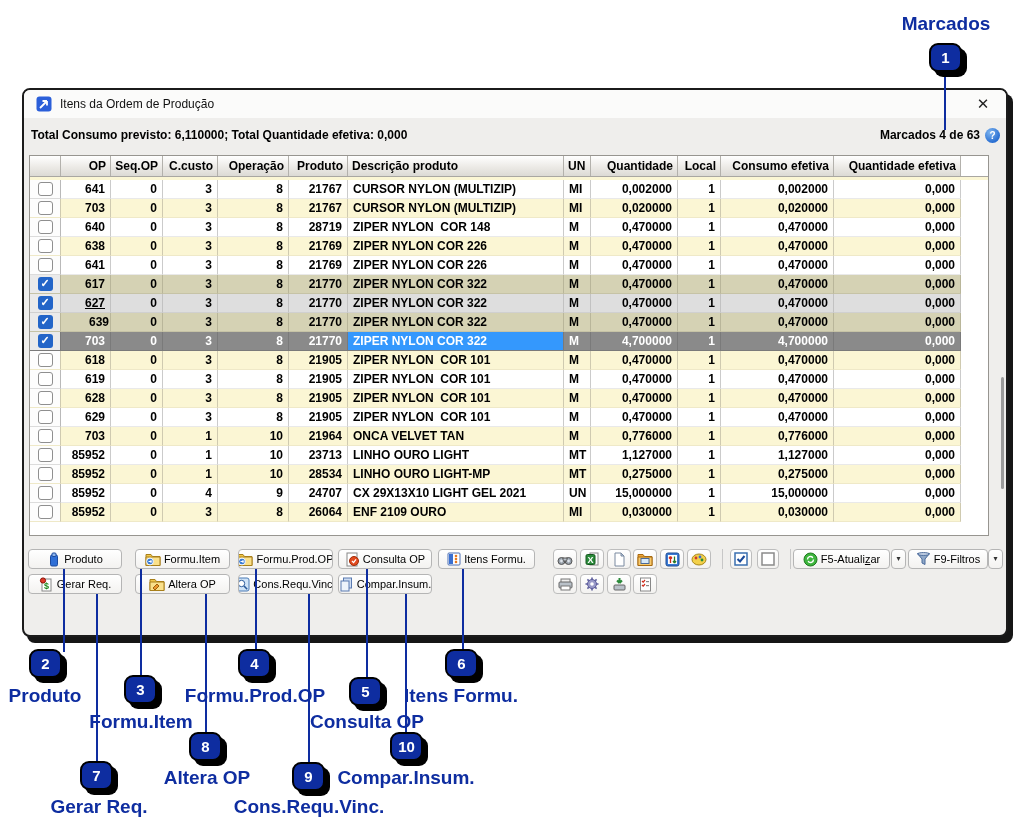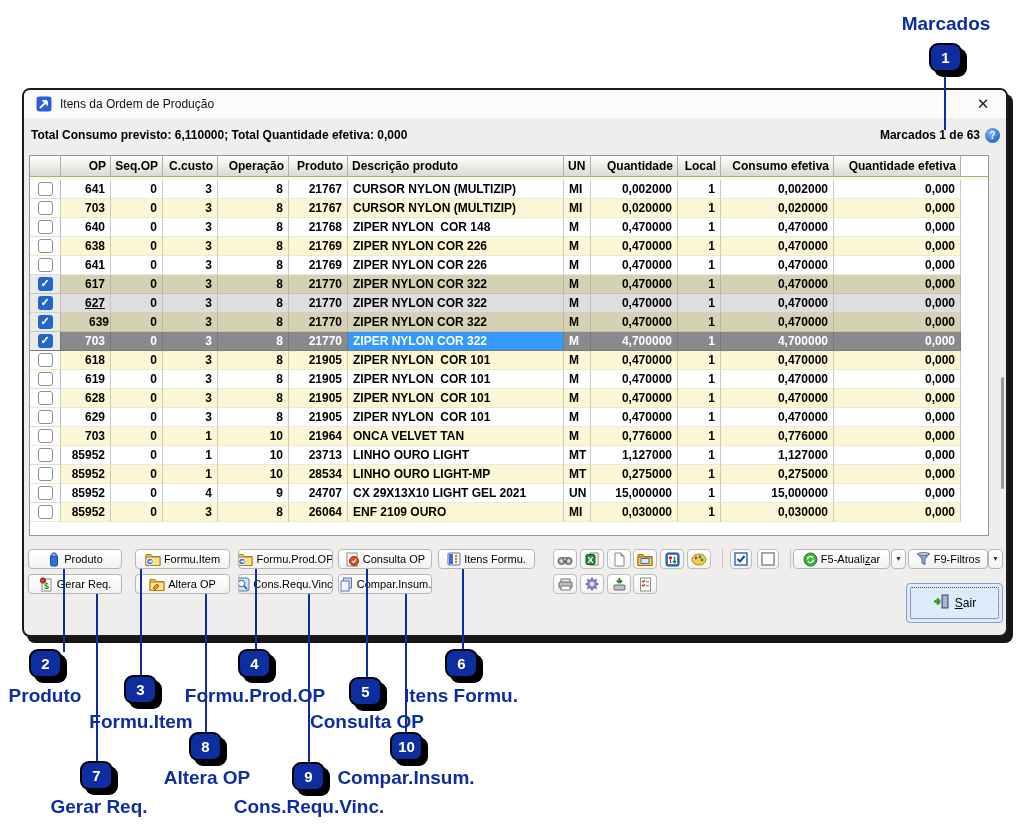--- a/index.html
+++ b/index.html
@@ -56,21 +56,21 @@
             <rect x="0.5" y="0.5" width="15" height="15" rx="3" fill="#2b5fd9"></rect>
             <path d="M4 12 L11 5 M11 5 h-4.5 M11 5 v4.5" stroke="#fff" stroke-width="1.8" fill="none"></path>
           </svg>
         </span></span>
     <span id="title">Itens da Ordem de Produção</span>
     <span id="close">✕</span>
   </div>
   <div id="infobar">
     <span id="info-left">Total Consumo previsto: 6,110000; Total Quantidade efetiva: 0,000</span>
     <span id="info-right">
-      <span>Marcados 1 de 63</span>
+      <span>Marcados 4 de 63</span>
       <span class="help-icon">?</span>
     </span>
   </div>
   <div id="tbl">
       <div class="hrow">
         <div class="hcell" style="width: 31px; min-width: 31px;"></div>
         <div class="hcell" style="width: 50px; min-width: 50px; text-align: right;">OP</div>
         <div class="hcell" style="width: 52px; min-width: 52px; text-align: right;">Seq.OP</div>
         <div class="hcell" style="width: 55px; min-width: 55px; text-align: right;">C.custo</div>
         <div class="hcell" style="width: 71px; min-width: 71px; text-align: right;">Operação</div>
@@ -110,21 +110,21 @@
         <div class="td num" style="width: 43px; min-width: 43px;">1</div>
         <div class="td num" style="width: 113px; min-width: 113px;">0,020000</div>
         <div class="td num" style="width: 127px; min-width: 127px;">0,000</div>
       </div>
       <div class="tr w">
         <div class="td gutter"><span class="cb off"></span></div>
         <div class="td num" style="width: 50px; min-width: 50px;">640</div>
         <div class="td num" style="width: 52px; min-width: 52px;">0</div>
         <div class="td num" style="width: 55px; min-width: 55px;">3</div>
         <div class="td num" style="width: 71px; min-width: 71px;">8</div>
-        <div class="td num" style="width: 59px; min-width: 59px;">21768</div>
+        <div class="td num" style="width: 59px; min-width: 59px;">28719</div>
         <div class="td desc" style="width: 216px; min-width: 216px;">ZIPER NYLON  COR 148</div>
         <div class="td " style="width: 27px; min-width: 27px;">M</div>
         <div class="td num" style="width: 87px; min-width: 87px;">0,470000</div>
         <div class="td num" style="width: 43px; min-width: 43px;">1</div>
         <div class="td num" style="width: 113px; min-width: 113px;">0,470000</div>
         <div class="td num" style="width: 127px; min-width: 127px;">0,000</div>
       </div>
       <div class="tr y">
         <div class="td gutter"><span class="cb off"></span></div>
         <div class="td num" style="width: 50px; min-width: 50px;">638</div>
@@ -558,31 +558,20 @@
         <span style="display: inline-flex; align-items: center; justify-content: center;">
           <svg width="15" height="14" viewBox="0 0 15 14">
             <path d="M1.5 1.5 h12 l-4.5 5.5 v5.5 l-3-1.5 V7z" fill="#8fa8c8" stroke="#4a6a9a"></path>
             <ellipse cx="7.5" cy="2" rx="6" ry="1.4" fill="#c9d6e8" stroke="#4a6a9a"></ellipse>
           </svg>
         </span>
         <span>F9-Filtros</span>
       </div>
       <div class="arrowbtn" style="left: 964px; top: 459px;">▾</div>
     </div>
-  <div id="sair">
-    <span class="focus"></span>
-    <span id="sair-icon"><span style="display: inline-flex; align-items: center; justify-content: center;">
-          <svg width="16" height="15" viewBox="0 0 16 15">
-            <rect x="9" y="1" width="6" height="13" fill="#8a93b8" stroke="#4a4a6a"></rect>
-            <rect x="10" y="2" width="4" height="11" fill="#a9b3d4"></rect>
-            <path d="M1 7.5 h6 M7 7.5 l-3-3 M7 7.5 l-3 3" stroke="#2a9a2a" stroke-width="2.4" fill="none"></path>
-          </svg>
-        </span></span>
-    <span id="sair-label"><u>S</u>air</span>
-  </div>
 </div>
 <div id="ann">
     <div class="aline" style="left: 944px; top: 72px; height: 58px;"></div>
     <div class="aline" style="left: 63px; top: 569px; height: 83px;"></div>
     <div class="aline" style="left: 140px; top: 569px; height: 109px;"></div>
     <div class="aline" style="left: 255px; top: 569px; height: 83px;"></div>
     <div class="aline" style="left: 366px; top: 569px; height: 111px;"></div>
     <div class="aline" style="left: 462px; top: 569px; height: 83px;"></div>
     <div class="aline" style="left: 96px; top: 594px; height: 170px;"></div>
     <div class="aline" style="left: 205px; top: 594px; height: 141px;"></div>

